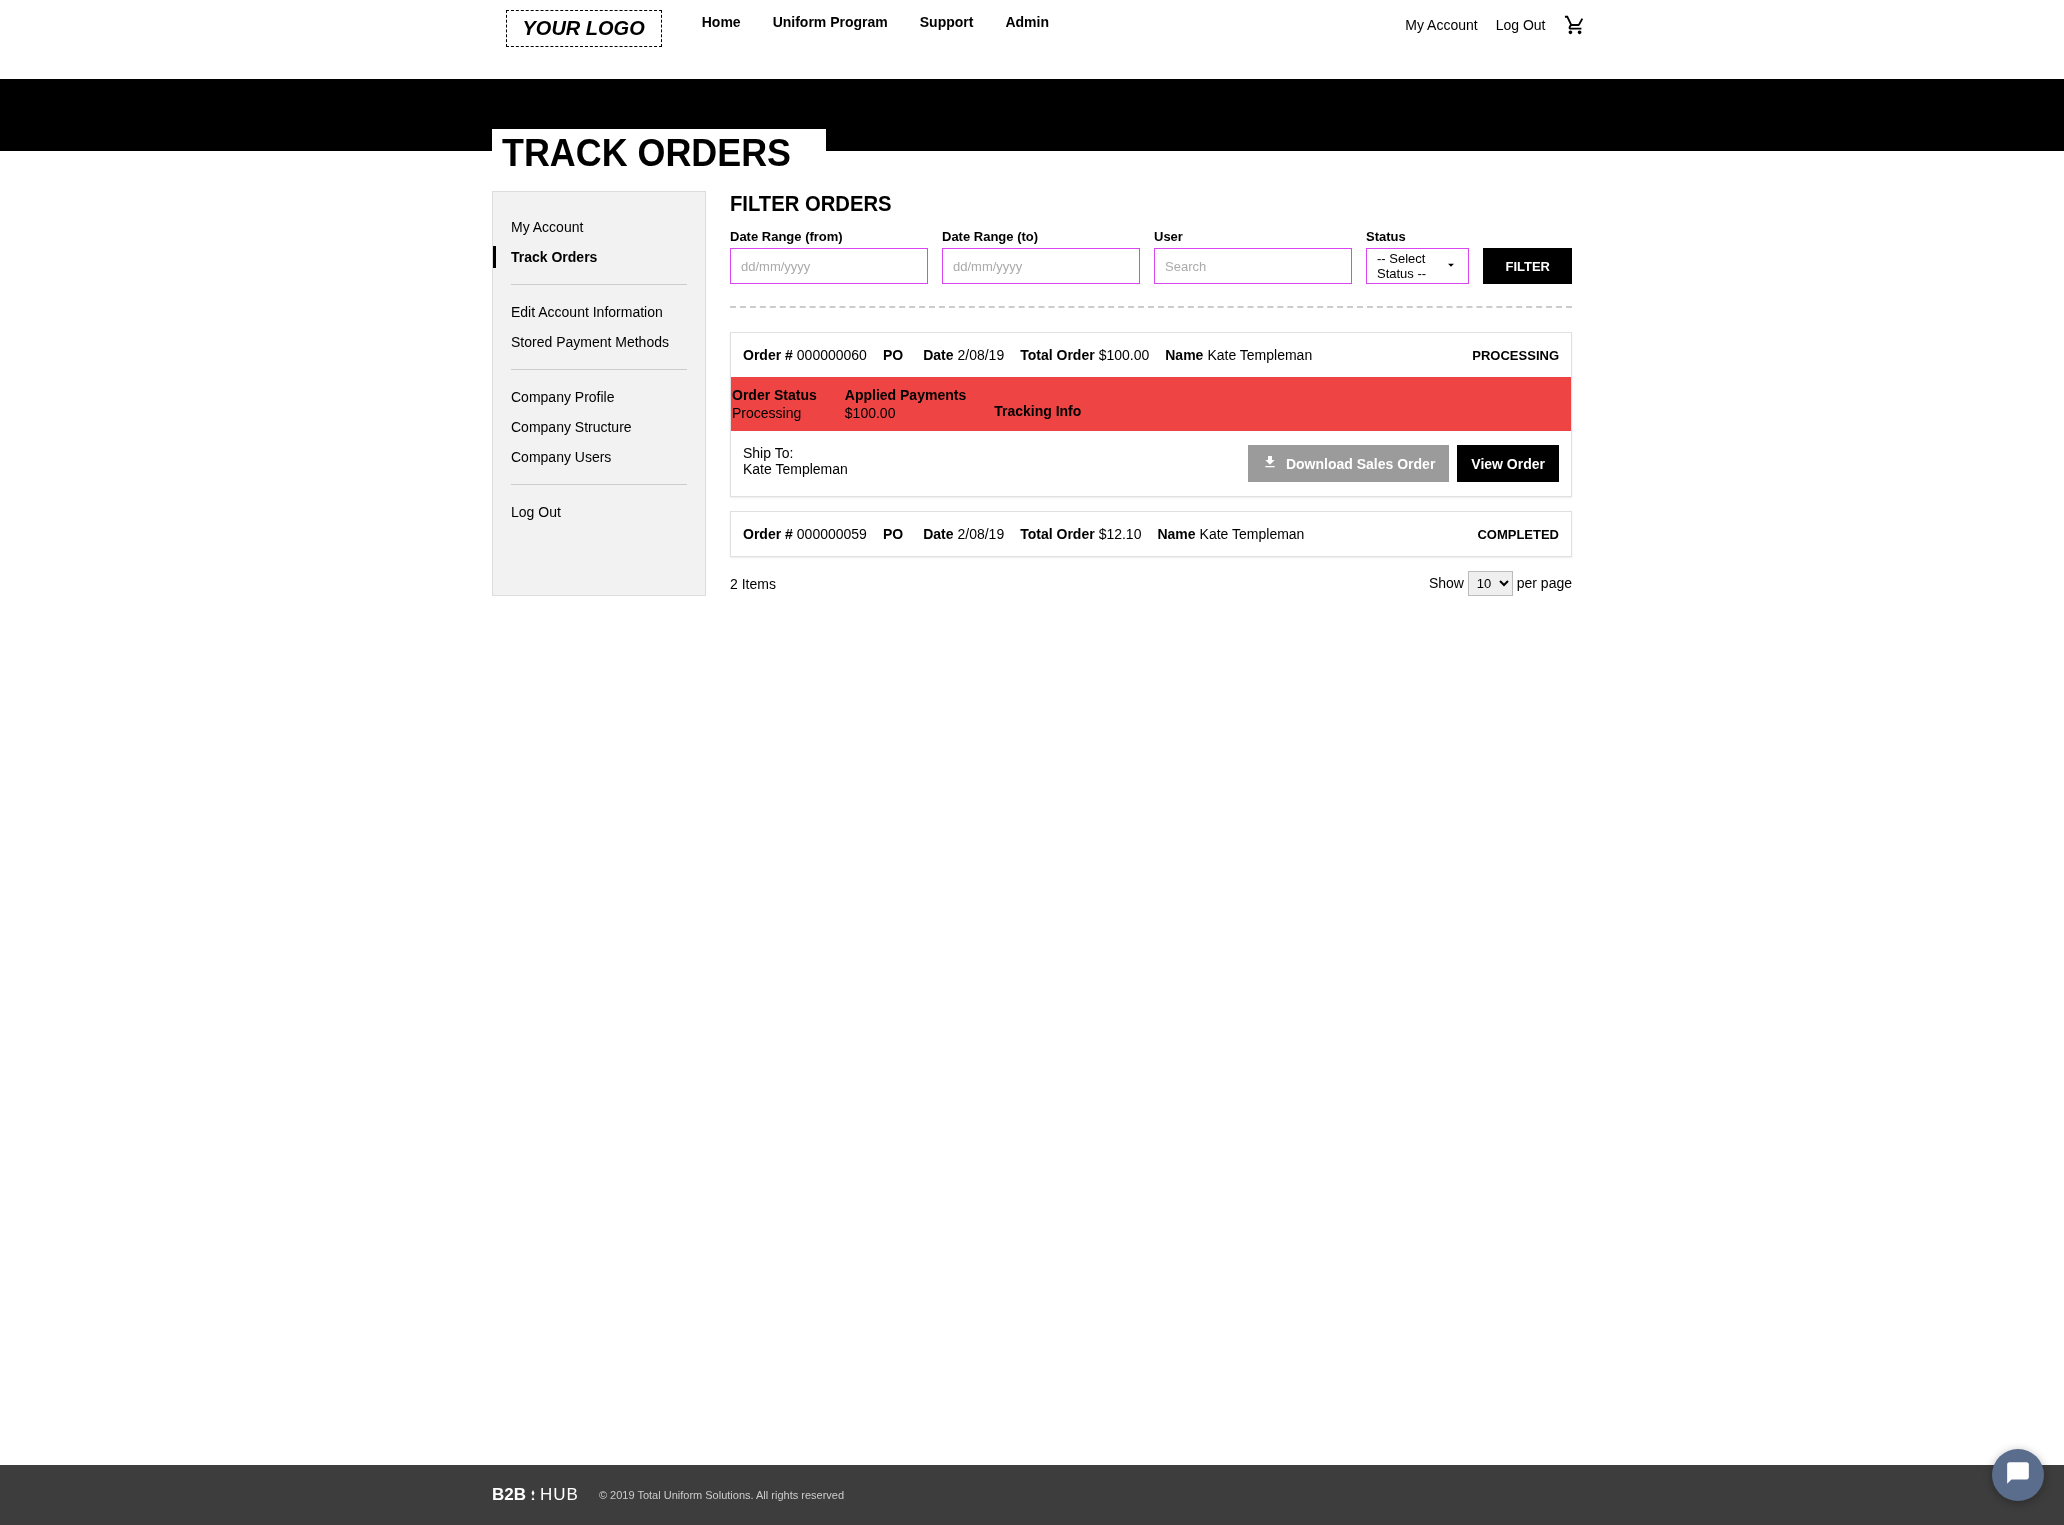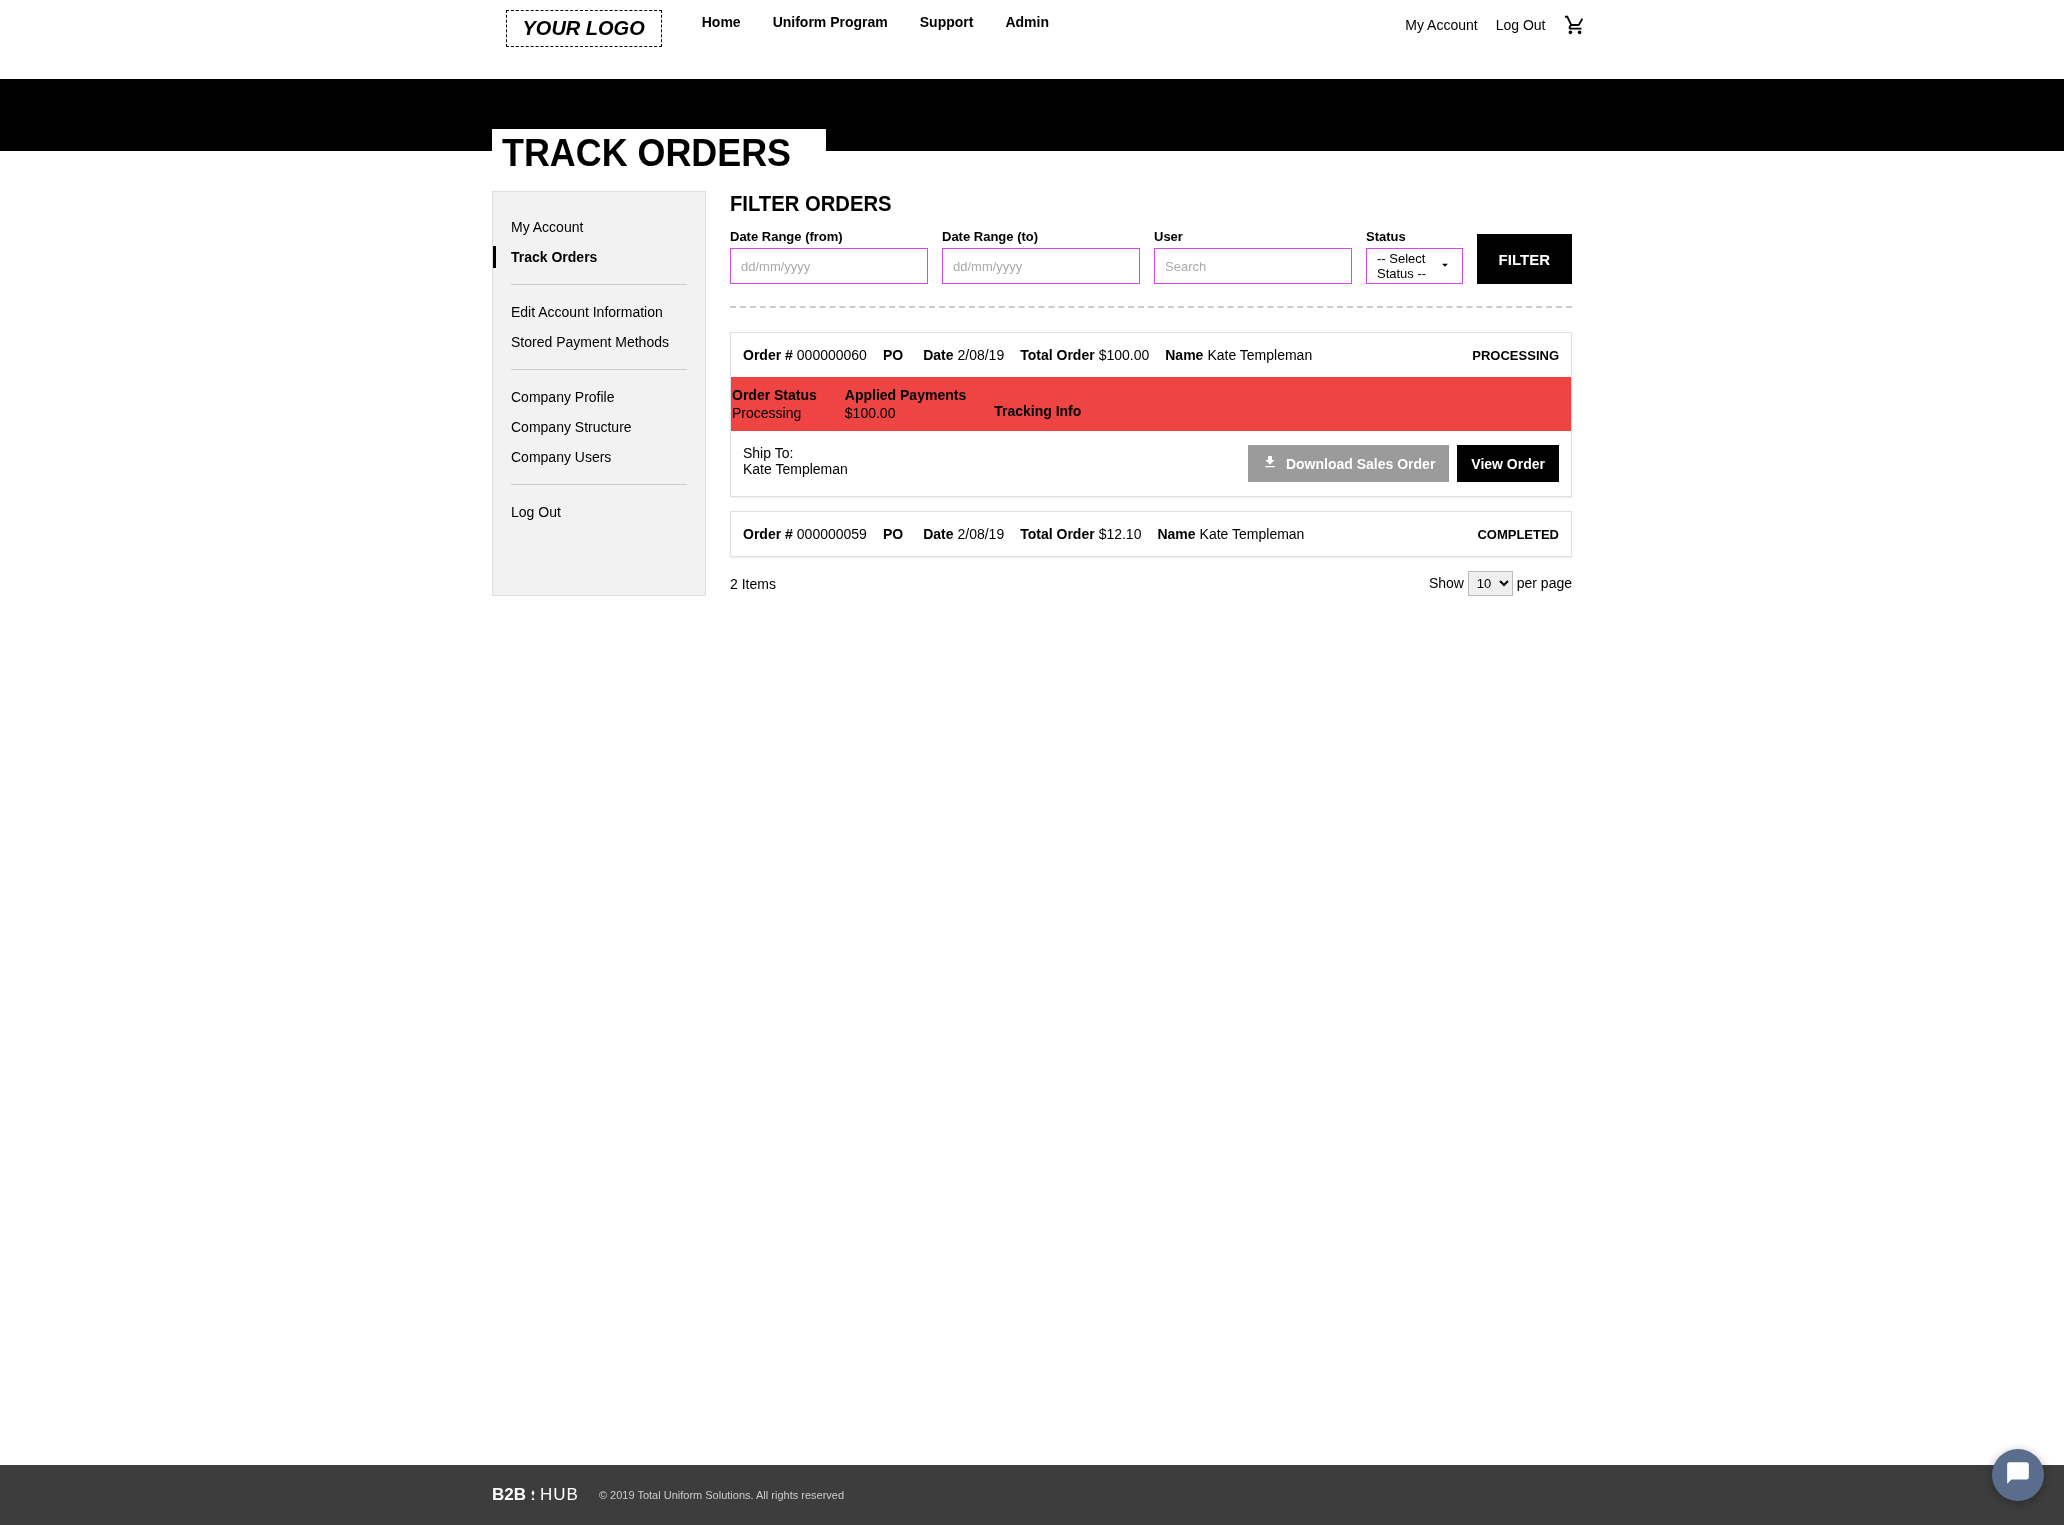--- a/index.html
+++ b/index.html
@@ -34,21 +34,21 @@
     
     
     .main { flex: 1; }
     .filter-title { font-size: 22px; font-weight: 900; margin-bottom: 12px; }
     .filter-title-text { transform: scaleX(0.92); display: inline-block; transform-origin: left; }
     .filters { display: flex; gap: 14px; align-items: flex-end; margin-bottom: 22px; }
     .filter-field { flex: 1; display: flex; flex-direction: column; gap: 4px; }
     .filter-field label { font-size: 13px; font-weight: bold; }
     .filter-field input, .filter-field .select-wrap { height: 36px; border: 1px solid #d946ef; padding: 0 10px; font-size: 13px; background: #fff; }
     .filter-field .select-wrap { display: flex; align-items: center; justify-content: space-between; cursor: pointer; position: relative; }
-    .filter-button { background: #000; color: #fff; border: none; height: 50px; padding: 0 22px; font-weight: bold; font-size: 15px; cursor: pointer; }
+    .filter-button { background: #000; color: #fff; border: none; height: 36px; padding: 0 22px; font-weight: bold; font-size: 13px; cursor: pointer; }
     .dashed-line { border: none; border-top: 2px dashed #ccc; margin-bottom: 24px; }
     
     
     .order-card { border: 1px solid #e0e0e0; margin-bottom: 14px; background: #fff; box-shadow: 0 1px 2px rgba(0,0,0,0.08); }
     .order-header { display: flex; align-items: center; padding: 14px 12px; gap: 16px; font-size: 14px; cursor: pointer; flex-wrap: nowrap; }
     .order-field-label { font-weight: bold; margin-right: 4px; }
     .order-status-badge { margin-left: auto; font-weight: bold; font-size: 13px; }
     .order-sub { background: #ef4444; padding: 10px 1px; display: flex; gap: 28px; font-size: 14px; align-items: flex-end; }
     .order-sub-col .sub-label { font-weight: bold; margin-bottom: 2px; }
     .order-footer { padding: 14px 12px; display: flex; align-items: flex-start; justify-content: space-between; font-size: 14px; }

